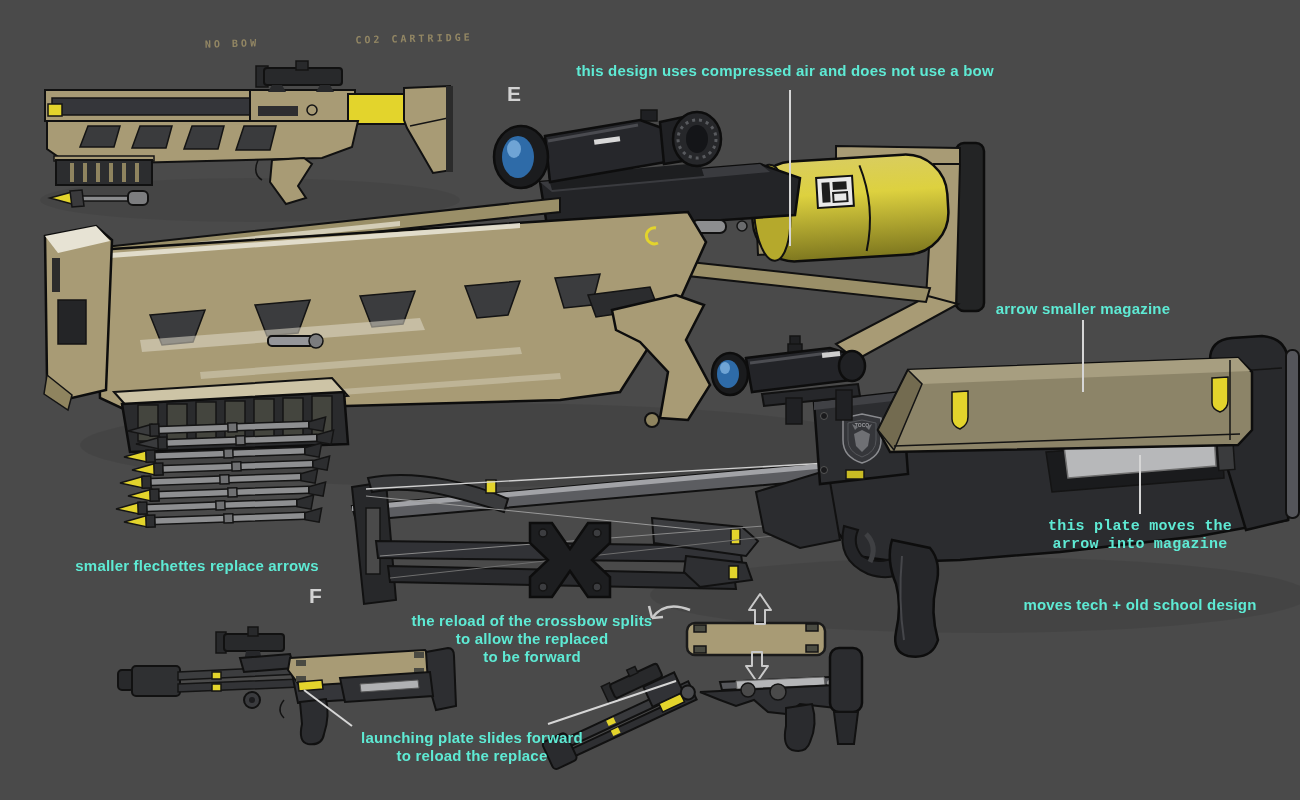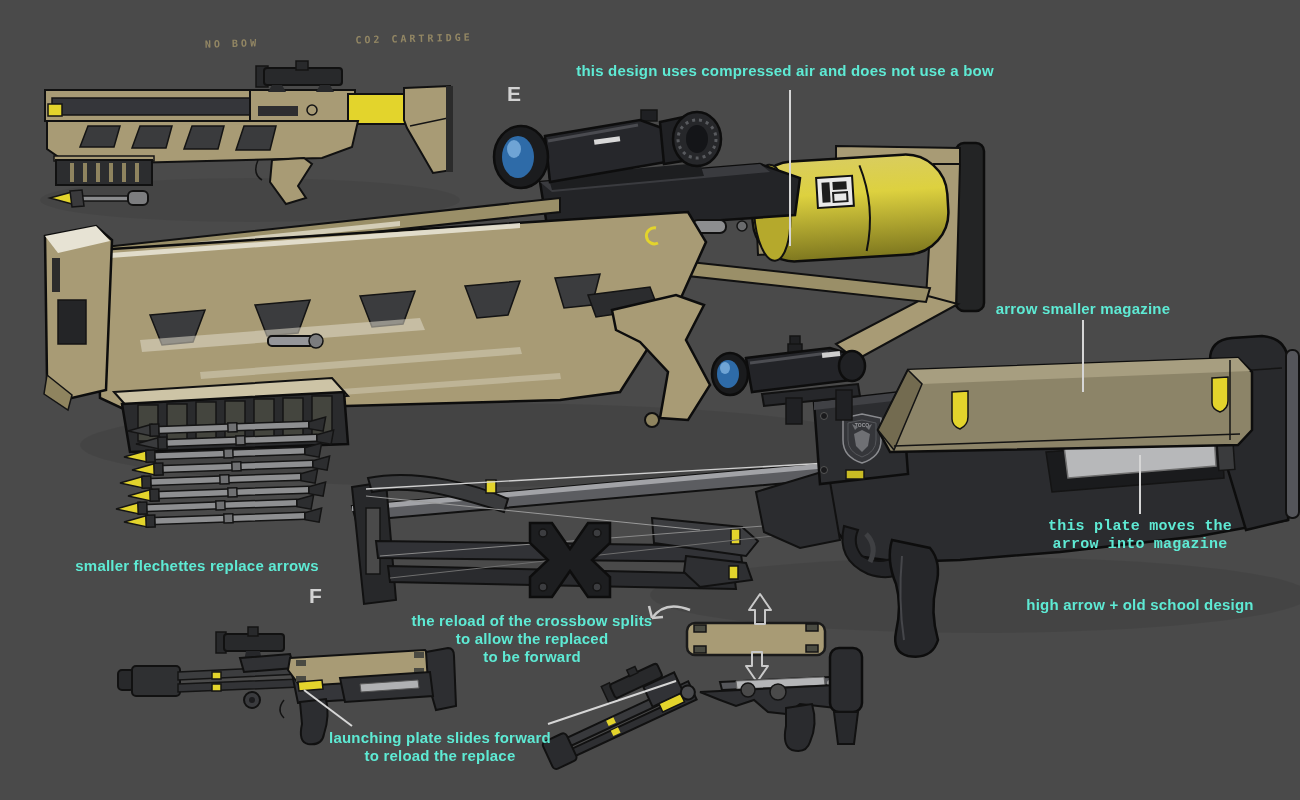--- a/index.html
+++ b/index.html
@@ -383,34 +383,34 @@
   <div class="note" style="left:1083px;top:300px;">
     <span>arrow smaller magazine</span>
   </div>
 
   <div class="note" style="left:1140px;top:518px;font-family:Liberation Mono, monospace;">
     <div>this plate moves the</div>
     <div>arrow into magazine</div>
   </div>
 
   <div class="note" style="left:1140px;top:596px;">
-    <span>high arrow + old school design</span>
+    <span>moves tech + old school design</span>
   </div>
 
   <div class="note" style="left:197px;top:557px;">
     <span>smaller flechettes replace arrows</span>
   </div>
 
   <div class="note" style="left:532px;top:612px;">
     <div>the reload of the crossbow splits</div>
     <div>to allow the replaced</div>
     <div>to be forward</div>
   </div>
 
-  <div class="note" style="left:440px;top:729px;">
+  <div class="note" style="left:472px;top:729px;">
     <div>launching plate slides forward</div>
     <div>to reload the replace</div>
   </div>
 
   <div class="hand" style="left:232px;top:38px;">NO BOW</div>
   <div class="hand" style="left:414px;top:33px;">CO2 CARTRIDGE</div>
 
 </div>
 
 </body></html>

